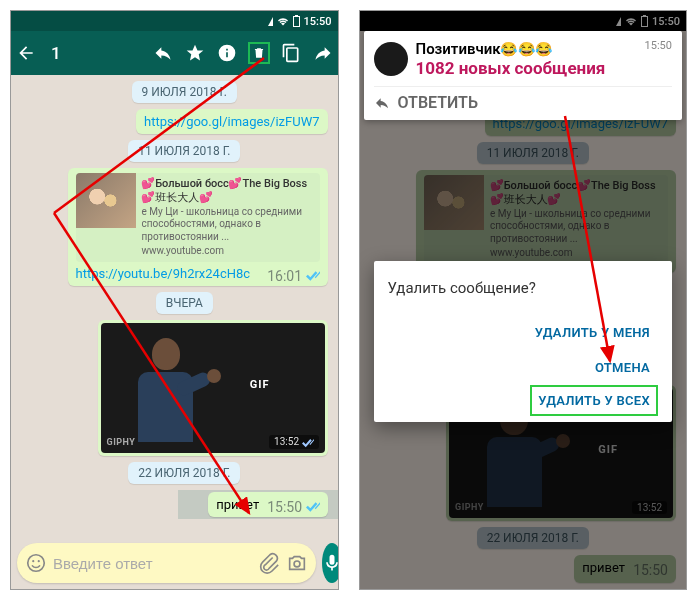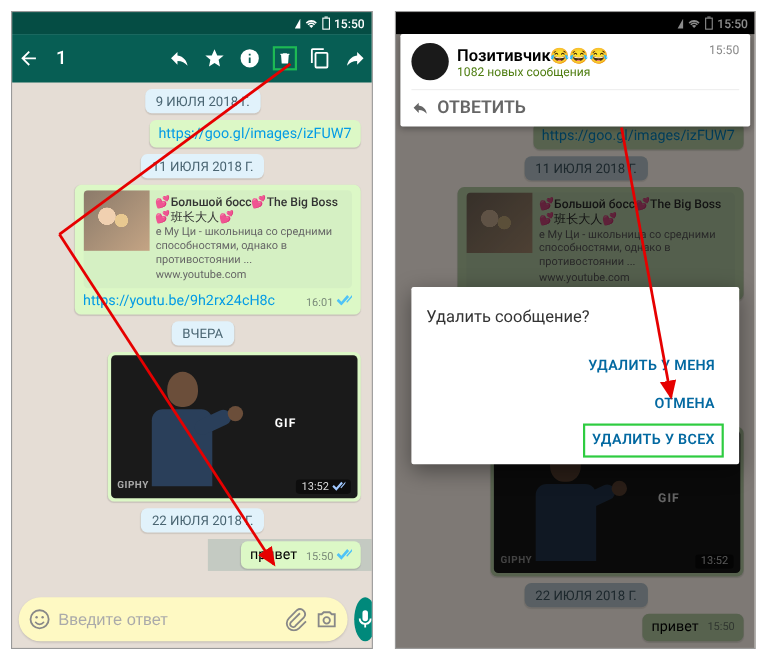--- a/index.html
+++ b/index.html
@@ -12,21 +12,21 @@
   .toolbar { background: #075e54; color: #fff; height: 44px; display: flex; align-items: center; padding: 0 4px; gap: 10px; }
   .toolbar .spacer { flex: 1; }
   .ic { width: 22px; height: 22px; display: flex; align-items: center; justify-content: center; }
   .ic svg { width: 20px; height: 20px; fill: #fff; }
   .sel-count { font-size: 17px; font-weight: 500; padding-left: 4px; }
   .trash-box { border: 2px solid #1db954; padding: 2px; }
   .chat { flex: 1; overflow: hidden; padding: 6px 10px 6px 30px; display: flex; flex-direction: column; gap: 6px; font-size: 13px; position: relative; align-items: flex-end; }
   .date-pill { align-self: center; background: #e1f2fb; color: #4a6572; padding: 4px 10px; border-radius: 6px; font-size: 12px; box-shadow: 0 1px 1px rgba(0,0,0,.1); }
   .msg { align-self: flex-end; background: #dcf8c6; border-radius: 6px; padding: 5px 8px; max-width: 260px; box-shadow: 0 1px 1px rgba(0,0,0,.12); position: relative; }
   .msg.link { color: #039be5; word-break: break-all; }
-  .msg .time { font-size: 10px; color: #7a8a79; float: right; margin-left: 8px; margin-top: 2px; }
+  .msg .time { font-size: 14px; color: #7a8a79; float: right; margin-left: 8px; margin-top: 2px; }
   .preview { display: flex; background: #d5f0c3; border-radius: 4px; margin-bottom: 4px; overflow: hidden; }
   .thumb { width: 60px; height: 55px; background: linear-gradient(135deg,#8a7a6a,#c4a484); flex-shrink: 0; position: relative; }
   .thumb::after { content: ''; position: absolute; inset: 8px; background: radial-gradient(circle at 30% 40%, #f0d0b0 20%, transparent 21%), radial-gradient(circle at 60% 50%, #e8c890 18%, transparent 19%); }
   .preview-txt { padding: 4px 6px; font-size: 11px; color: #333; line-height: 1.25; overflow: hidden; }
   .preview-txt .ttl { font-weight: 500; display: block; margin-bottom: 1px; }
   .preview-txt .desc { color: #666; display: block; font-size: 10px; }
   .preview-txt .src { color: #666; display: block; font-size: 10px; margin-top: 2px; }
   .gif-msg { align-self: flex-end; background: #dcf8c6; border-radius: 6px; padding: 3px; width: 230px; box-shadow: 0 1px 1px rgba(0,0,0,.12); }
   .gif { width: 100%; height: 130px; background: #1a1a1a; border-radius: 4px; position: relative; overflow: hidden; }
   .gif .person { position: absolute; left: 30px; top: 15px; width: 70px; height: 110px; }
@@ -50,21 +50,21 @@
   .micbt svg { width: 20px; height: 20px; fill: #fff; }
 
   
   .phone2 { position: relative; }
   .overlay { position: absolute; inset: 0; background: rgba(0,0,0,.45); z-index: 5; }
   .notif { position: absolute; top: 20px; left: 4px; right: 4px; background: #fff; border-radius: 2px; padding: 8px 10px; box-shadow: 0 2px 6px rgba(0,0,0,.3); z-index: 10; }
   .notif-head { display: flex; align-items: center; gap: 8px; }
   .avatar { width: 34px; height: 34px; background: #1a1a1a; border-radius: 50%; flex-shrink: 0; }
   .notif-title { font-size: 15px; font-weight: 600; }
   .emoji { font-size: 14px; }
-  .notif-sub { font-size: 11px; color: #4d7c0f; }
+  .notif-sub { font-size: 17px; color: #be185d; font-weight: bold; }
   .notif-time { position: absolute; top: 8px; right: 10px; font-size: 11px; color: #888; }
   .notif-reply { border-top: 1px solid #eee; margin-top: 8px; padding-top: 6px; display: flex; align-items: center; gap: 8px; color: #666; font-size: 16px; font-weight: 600; }
   .notif-reply svg { width: 16px; height: 16px; fill: #666; }
 
   .dialog { position: absolute; top: 250px; left: 14px; right: 14px; background: #fff; border-radius: 2px; padding: 18px 14px 6px; box-shadow: 0 6px 20px rgba(0,0,0,.4); z-index: 10; }
   .dialog-title { font-size: 15px; color: #333; margin-bottom: 18px; }
   .dialog-opts { display: flex; flex-direction: column; align-items: flex-end; gap: 0; }
   .dialog-btn { color: #0369a1; font-size: 13px; font-weight: 600; padding: 10px 8px; text-align: right; letter-spacing: .3px; }
   .hl-green { border: 2px solid #2ecc40; padding: 6px 6px; }
 

